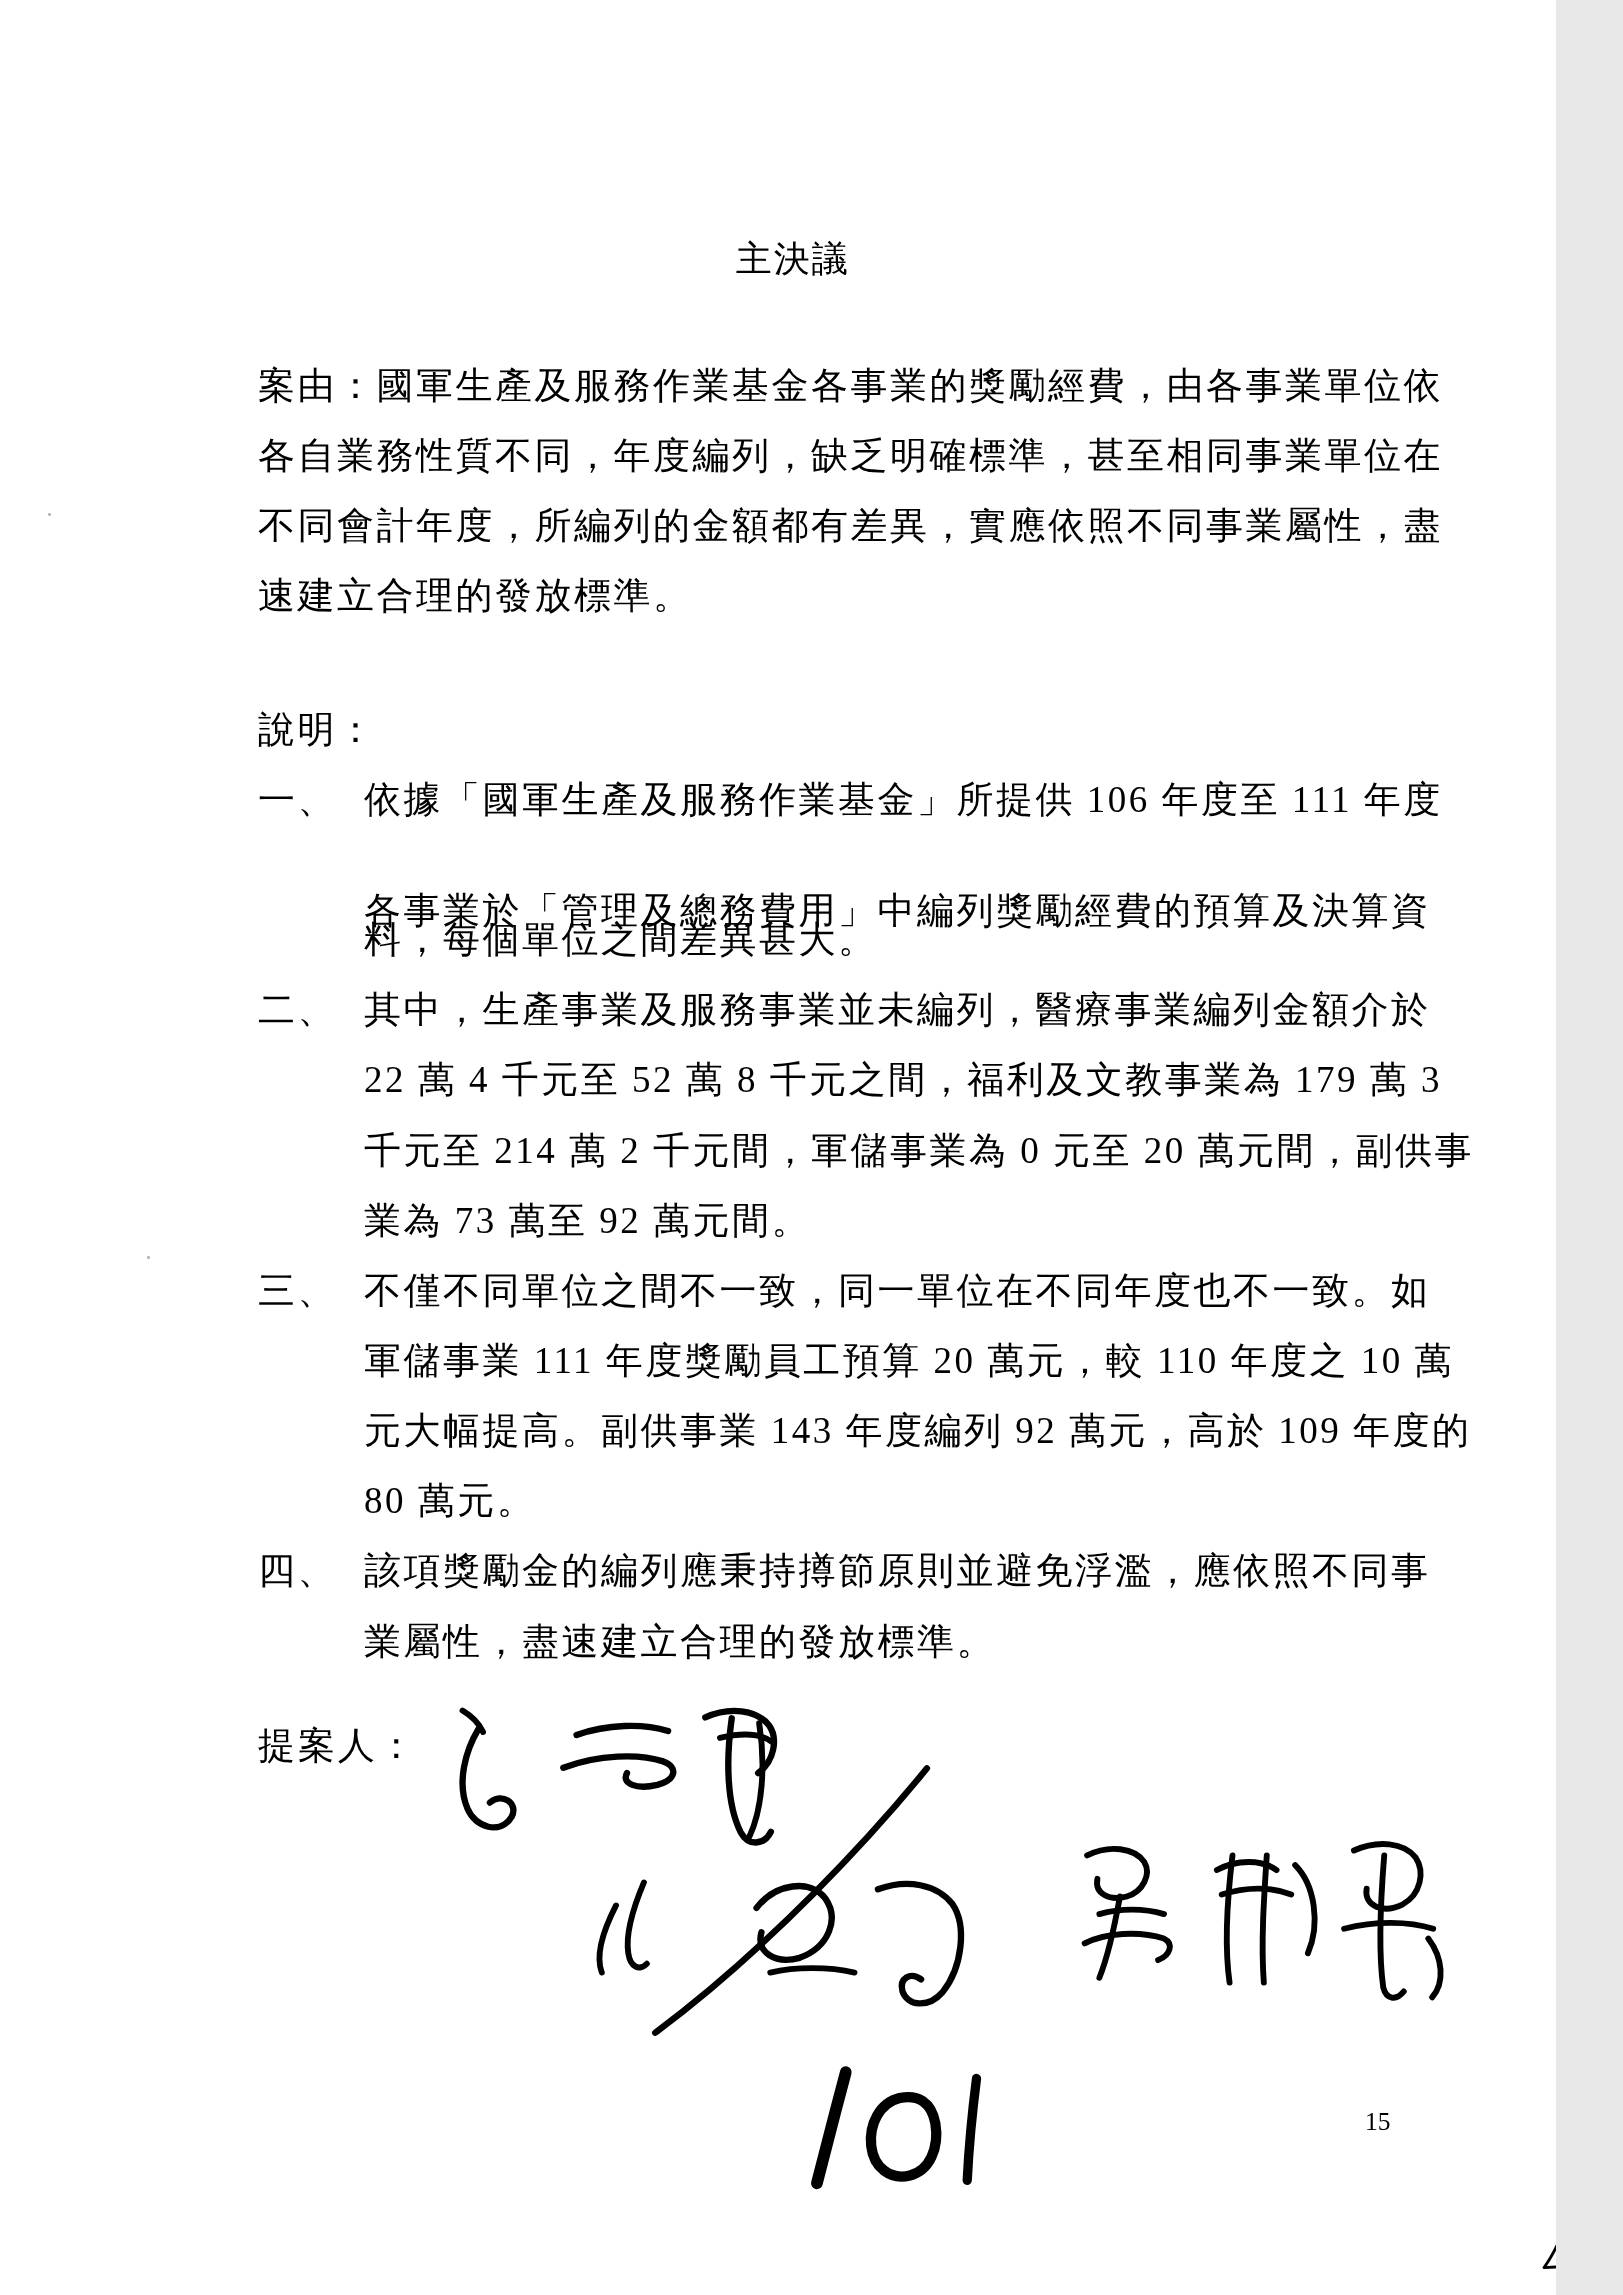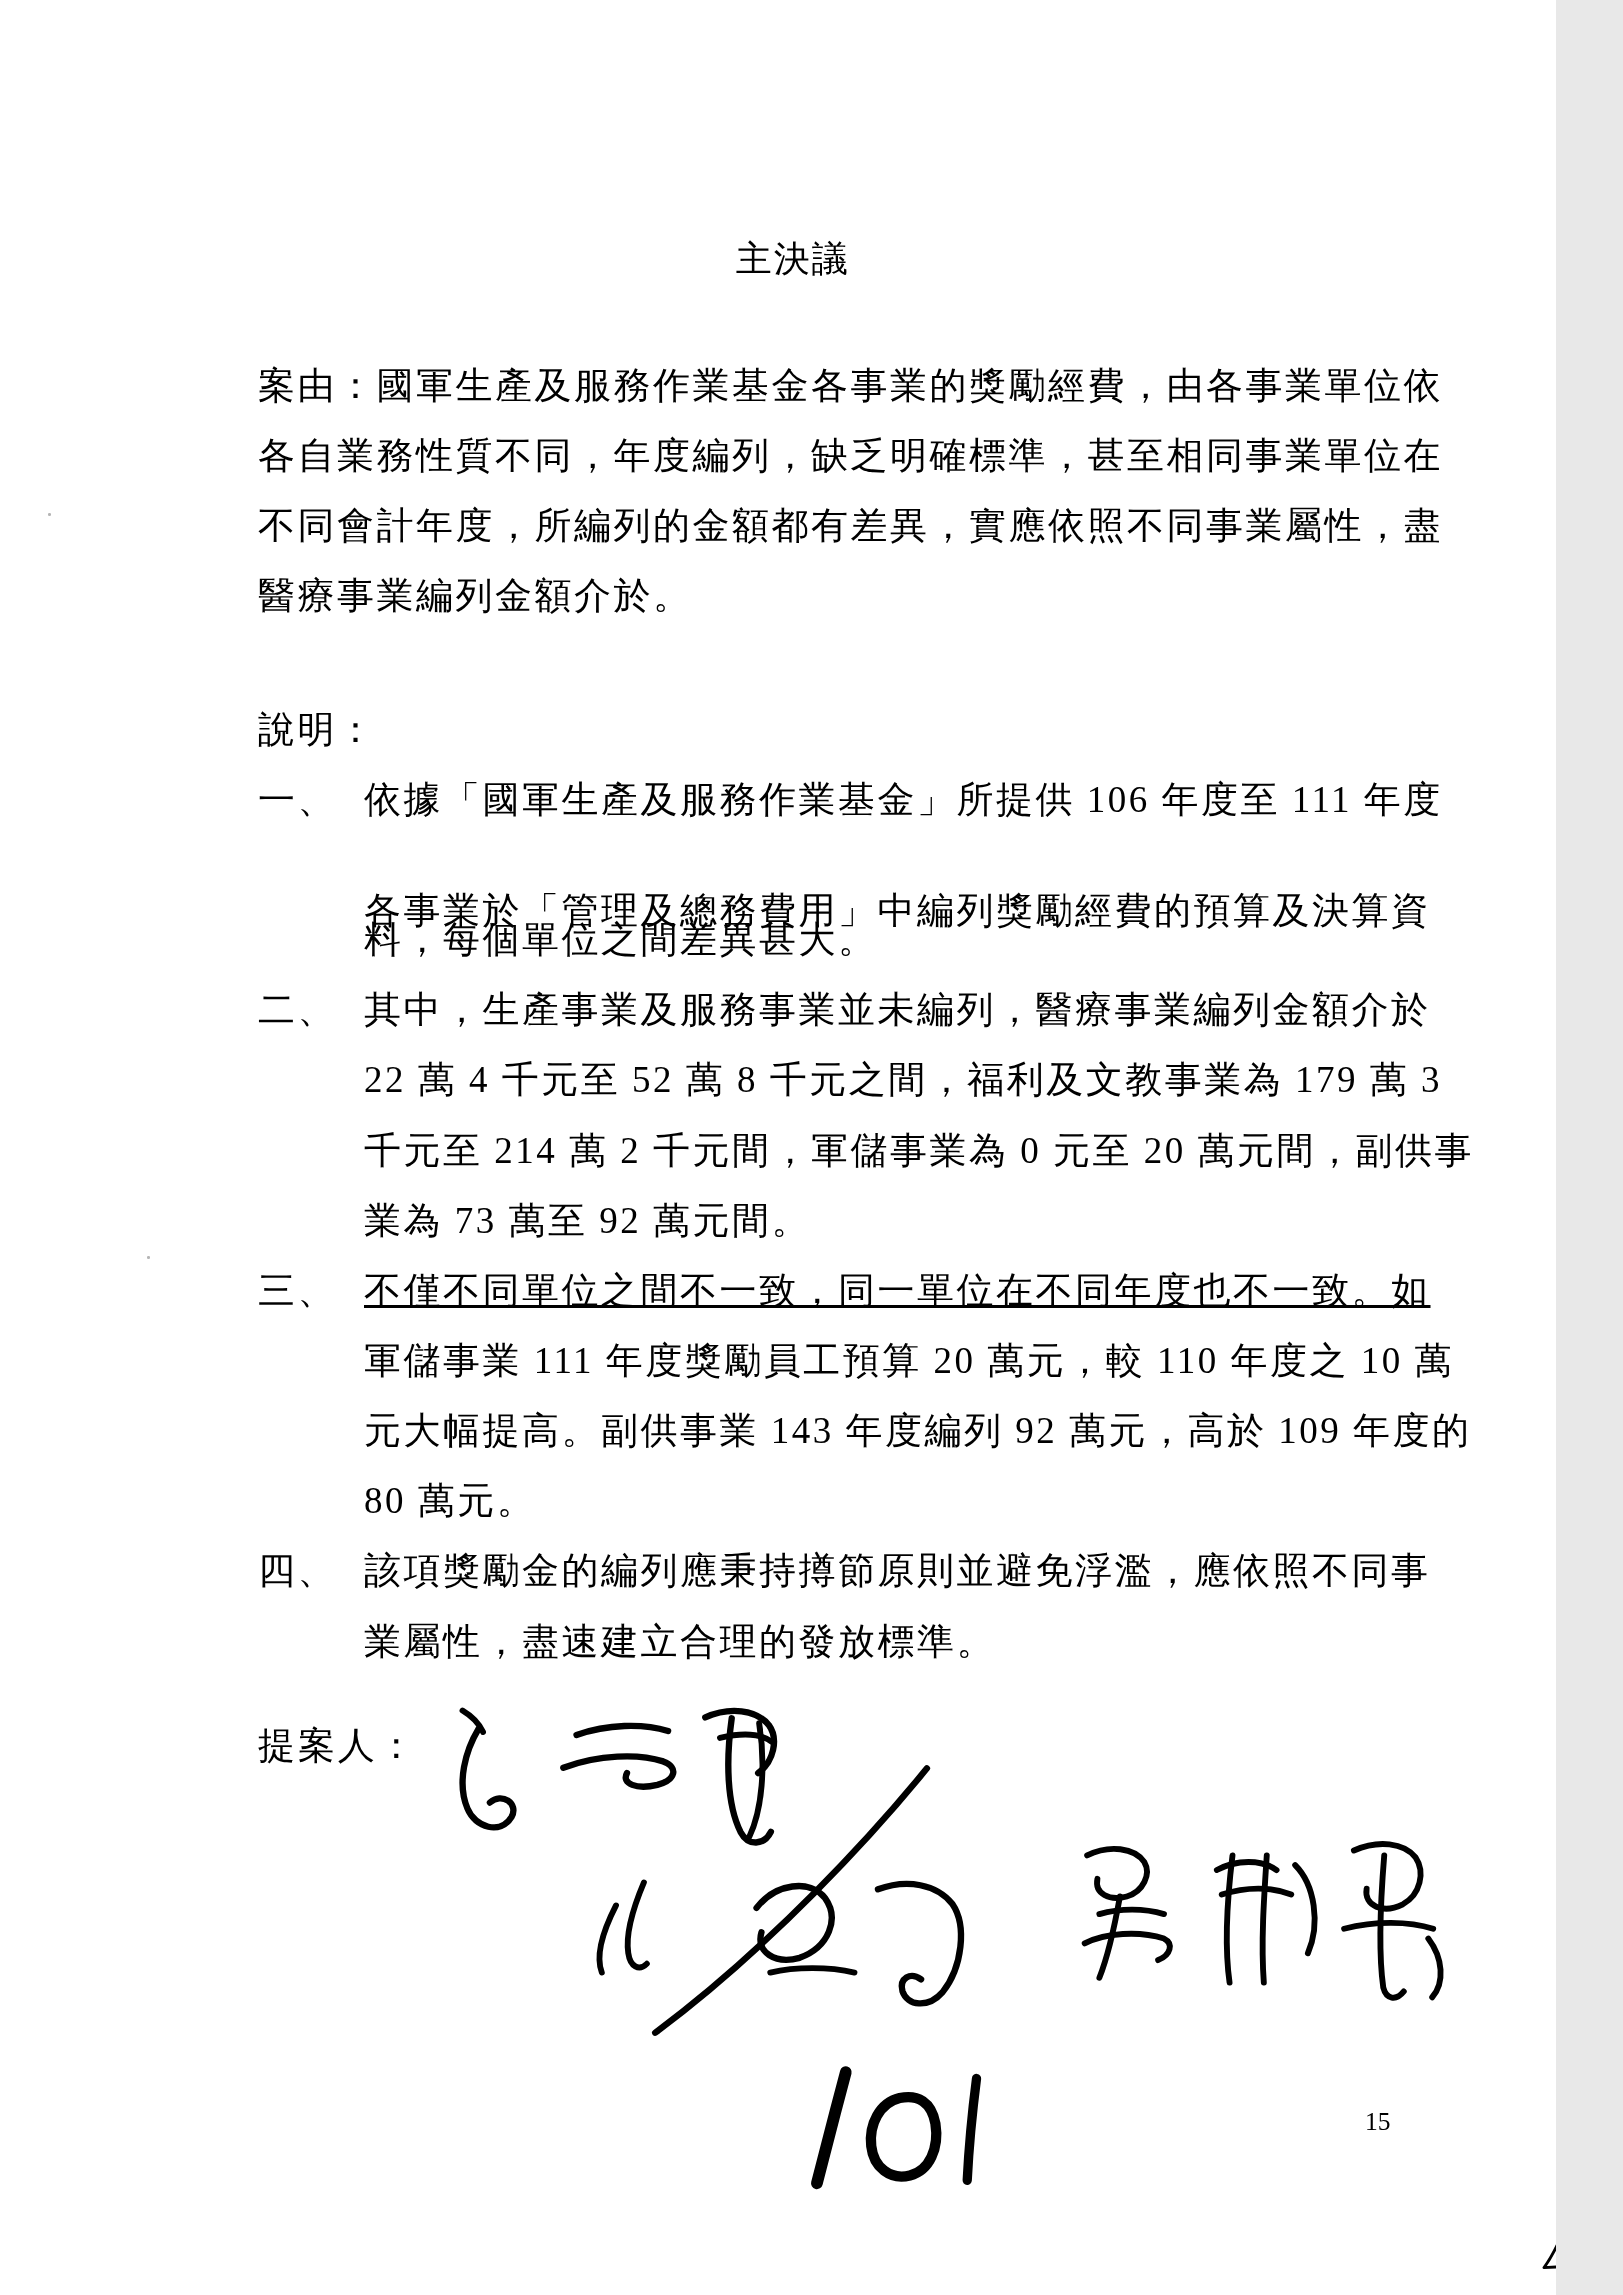--- a/index.html
+++ b/index.html
@@ -50,33 +50,33 @@
 <body>
 
 <div class="page">
 
   <div class="doc-title">主決議</div>
 
   <div id="text-stream">
       <div class="text-line" style="left: 258px; top: 367px;">案由：國軍生產及服務作業基金各事業的獎勵經費，由各事業單位依</div>
       <div class="text-line" style="left: 258px; top: 437px;">各自業務性質不同，年度編列，缺乏明確標準，甚至相同事業單位在</div>
       <div class="text-line" style="left: 258px; top: 507px;">不同會計年度，所編列的金額都有差異，實應依照不同事業屬性，盡</div>
-      <div class="text-line" style="left: 258px; top: 577px;">醫療事業編列金額介於。</div>
+      <div class="text-line" style="left: 258px; top: 577px;">速建立合理的發放標準。</div>
       <div class="text-line" style="left: 258px; top: 711px;">說明：</div>
       <div class="text-line" style="left: 258px; top: 781px;">一、</div>
       <div class="text-line" style="left: 364px; top: 781px;">依據「國軍生產及服務作業基金」所提供 106 年度至 111 年度</div>
       <div class="text-line" style="left: 364px; top: 851px; margin-top: 41px;">各事業於「管理及總務費用」中編列獎勵經費的預算及決算資</div>
       <div class="text-line" style="left: 364px; top: 921px;">料，每個單位之間差異甚大。</div>
       <div class="text-line" style="left: 258px; top: 991px;">二、</div>
       <div class="text-line" style="left: 364px; top: 991px;">其中，生產事業及服務事業並未編列，醫療事業編列金額介於</div>
       <div class="text-line" style="left: 364px; top: 1061px;">22 萬 4 千元至 52 萬 8 千元之間，福利及文教事業為 179 萬 3</div>
       <div class="text-line" style="left: 364px; top: 1132px;">千元至 214 萬 2 千元間，軍儲事業為 0 元至 20 萬元間，副供事</div>
       <div class="text-line" style="left: 364px; top: 1202px;">業為 73 萬至 92 萬元間。</div>
       <div class="text-line" style="left: 258px; top: 1272px;">三、</div>
-      <div class="text-line" style="left: 364px; top: 1272px; text-decoration: underline;">不僅不同單位之間不一致，同一單位在不同年度也不一致。如</div>
+      <div class="text-line" style="left: 364px; top: 1272px;">不僅不同單位之間不一致，同一單位在不同年度也不一致。如</div>
       <div class="text-line" style="left: 364px; top: 1342px;">軍儲事業 111 年度獎勵員工預算 20 萬元，較 110 年度之 10 萬</div>
       <div class="text-line" style="left: 364px; top: 1412px;">元大幅提高。副供事業 143 年度編列 92 萬元，高於 109 年度的</div>
       <div class="text-line" style="left: 364px; top: 1482px;">80 萬元。</div>
       <div class="text-line" style="left: 258px; top: 1552px;">四、</div>
       <div class="text-line" style="left: 364px; top: 1552px;">該項獎勵金的編列應秉持撙節原則並避免浮濫，應依照不同事</div>
       <div class="text-line" style="left: 364px; top: 1623px;">業屬性，盡速建立合理的發放標準。</div>
     </div>
 
   <div class="proposer-label">提案人：</div>
 

